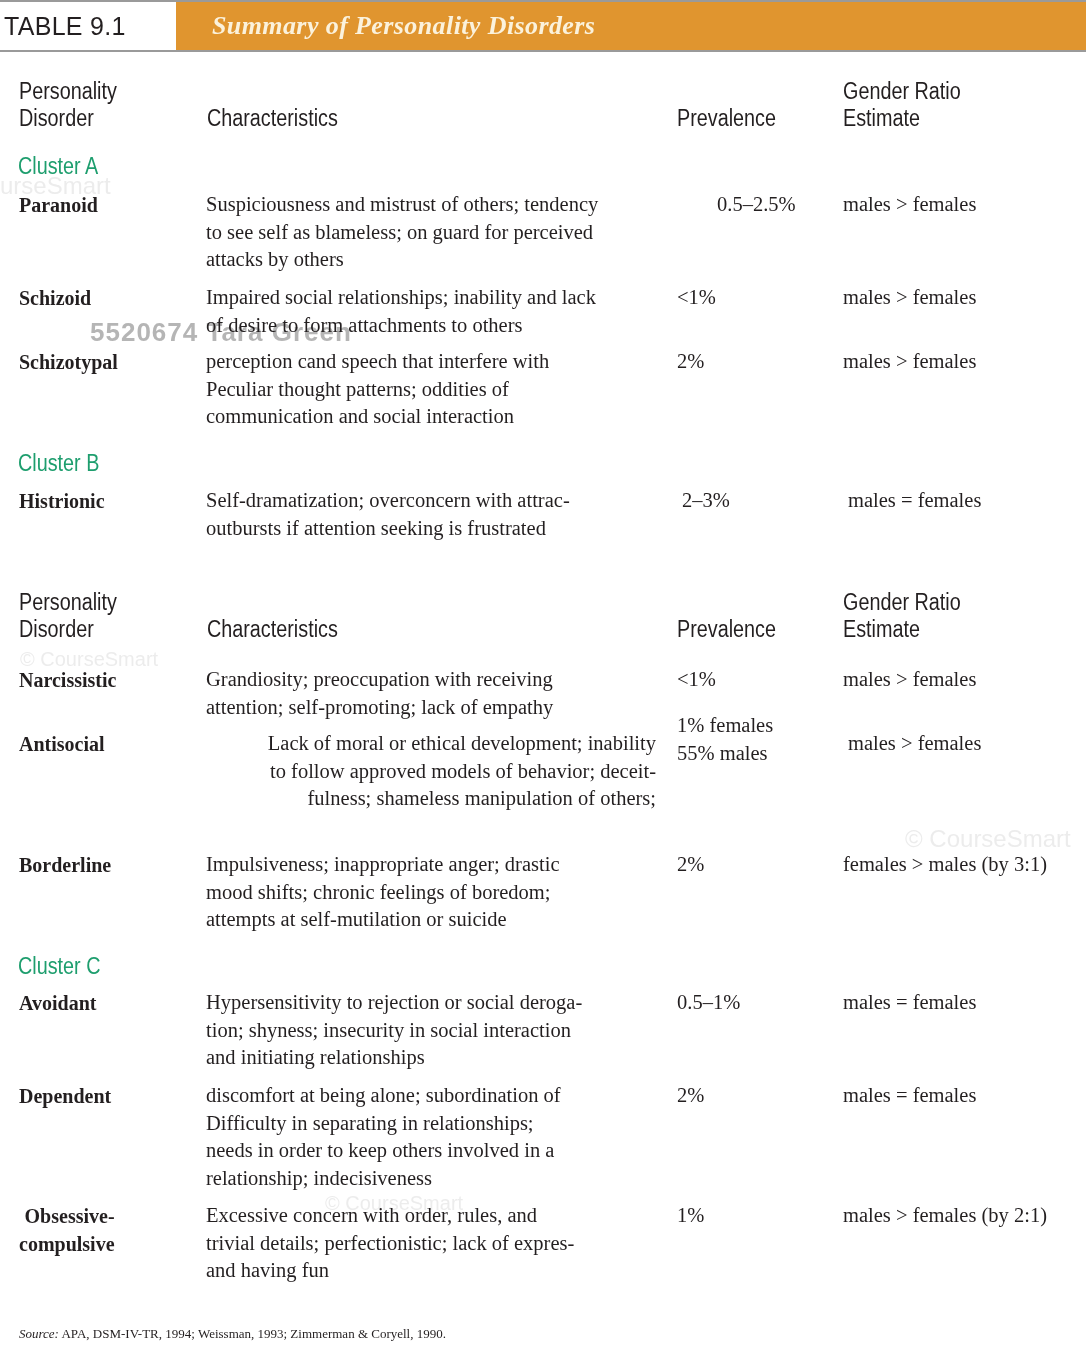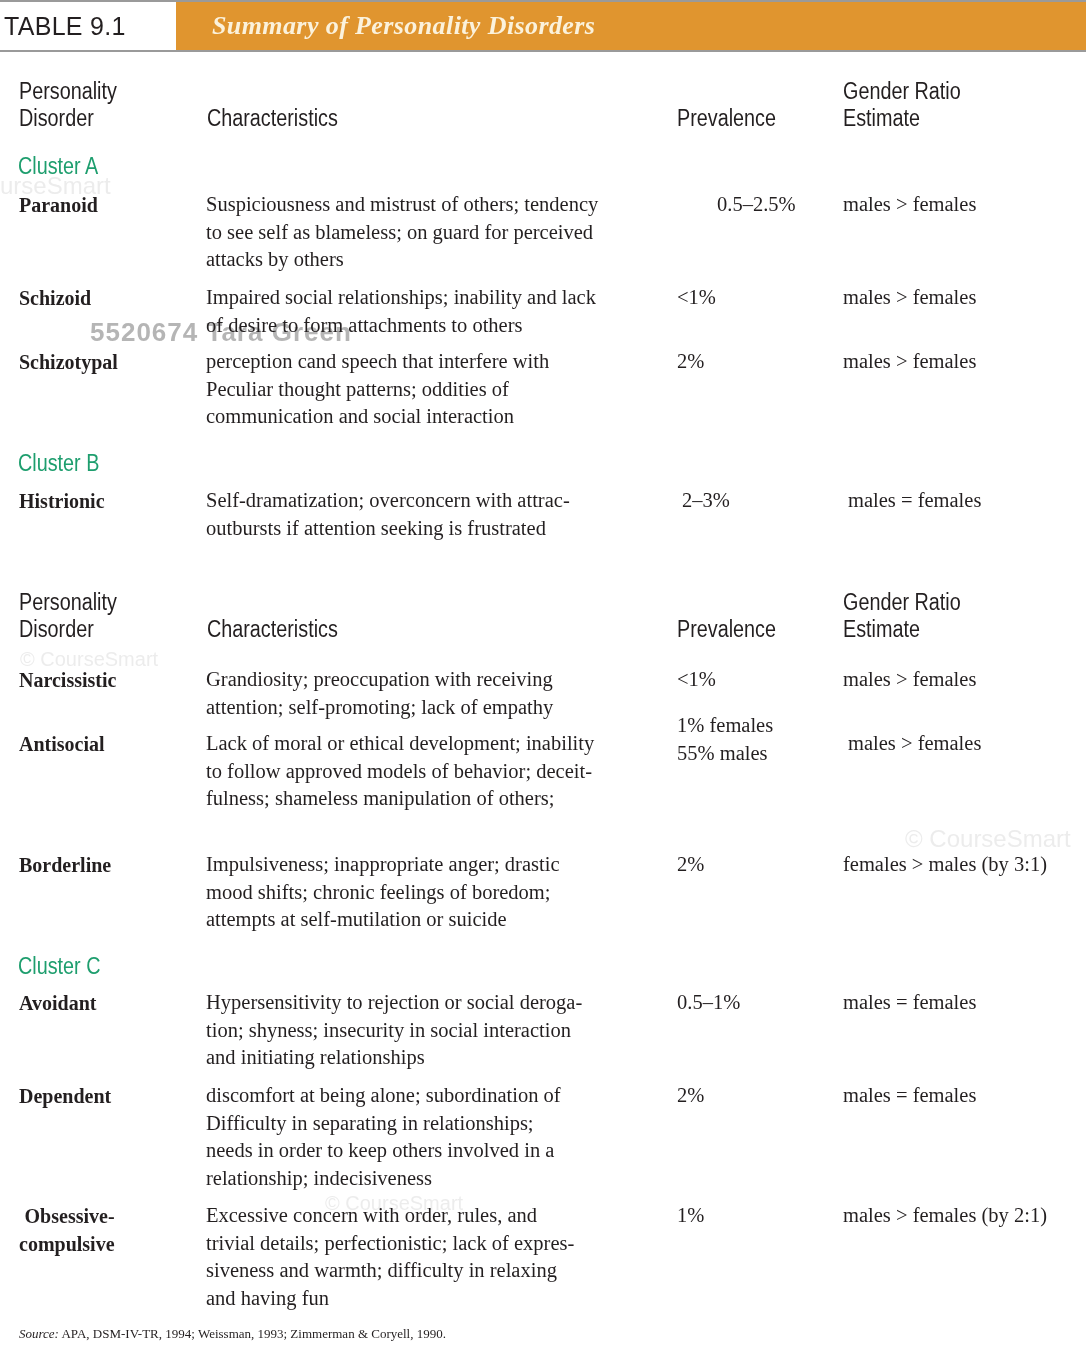--- a/index.html
+++ b/index.html
@@ -117,21 +117,21 @@
   <div class="char" style="top:666px;">
     <div>Grandiosity; preoccupation with receiving</div>
     <div>attention; self-promoting; lack of empathy</div>
   </div>
   <div class="prev" style="top:666px;">&lt;1%</div>
   <div class="ratio" style="top:666px;">males &gt; females</div>
 </div>
 
 <div>
   <div class="name" style="top:730px;">Antisocial</div>
-  <div class="char" style="top:730px;">
+  <div class="char" style="top:730px;text-align:right;">
     <div>Lack of moral or ethical development; inability</div>
     <div>to follow approved models of behavior; deceit-</div>
     <div>fulness; shameless manipulation of others;</div>
   </div>
   <div class="prev" style="top:712px;">
     <div>1% females</div>
     <div>55% males</div>
   </div>
   <div class="ratio" style="top:730px;left:848px;">males &gt; females</div>
 </div>
@@ -177,20 +177,19 @@
 <div class="wm-light" style="left:325px;top:1192px;font-size:20px;">© CourseSmart</div>
 
 <div>
   <div class="name" style="top:1202px;text-align:right;">
     <div>Obsessive-</div>
     <div>compulsive</div>
   </div>
   <div class="char" style="top:1202px;">
     <div>Excessive concern with order, rules, and</div>
     <div>trivial details; perfectionistic; lack of expres-</div>
-    <div>siveness and warmth; difficulty in relaxing</div>
     <div>and having fun</div>
   </div>
   <div class="prev" style="top:1202px;">1%</div>
   <div class="ratio" style="top:1202px;">males &gt; females (by 2:1)</div>
 </div>
 
 <div class="source"><i>Source:</i><span> APA, DSM-IV-TR, 1994; Weissman, 1993; Zimmerman &amp; Coryell, 1990.</span></div>
 
 </body></html>

